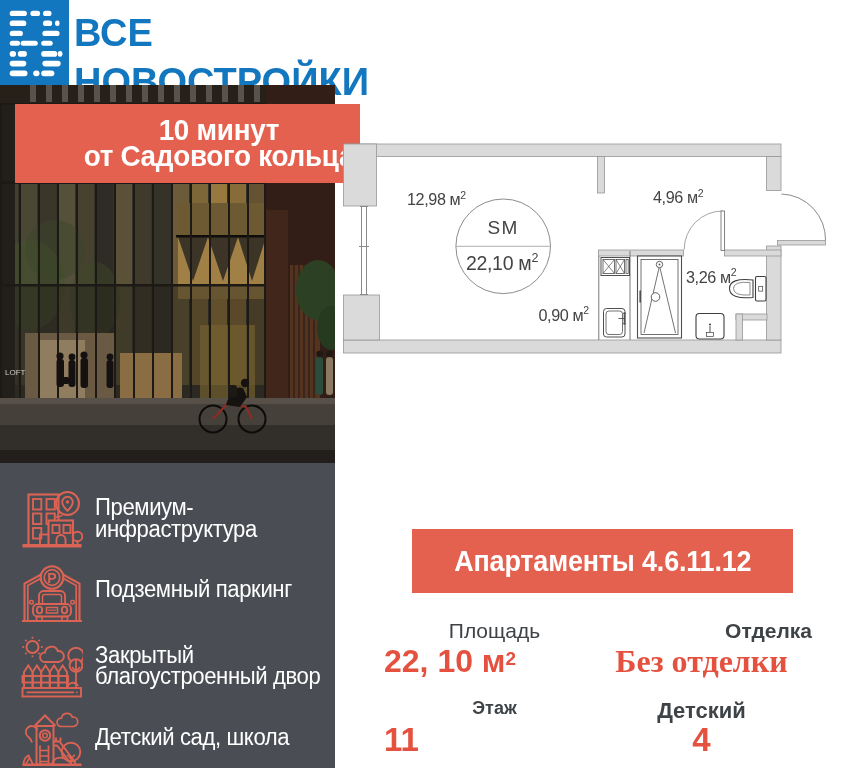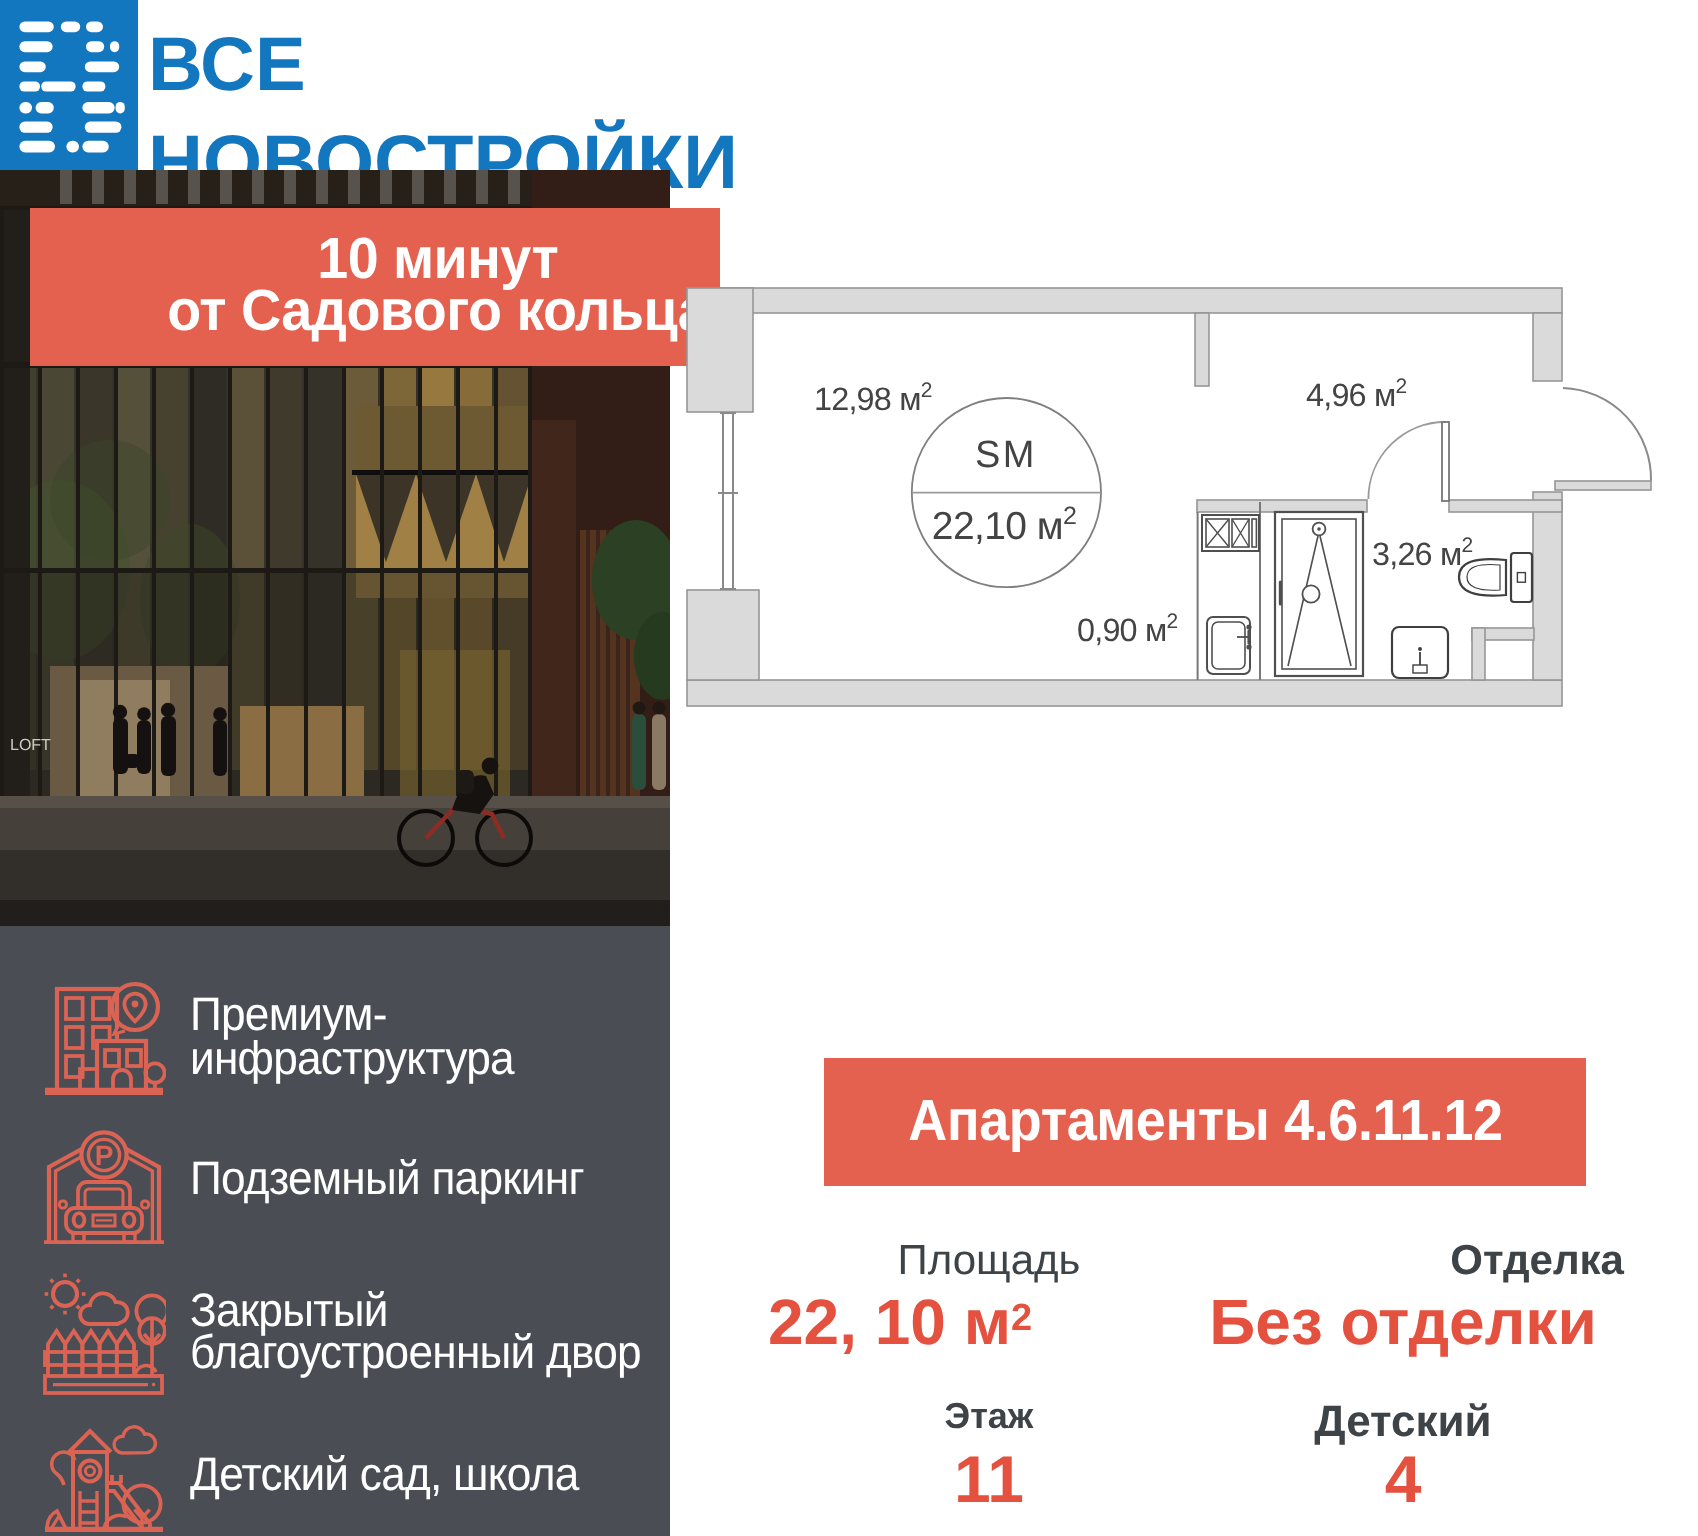--- a/index.html
+++ b/index.html
@@ -398,21 +398,21 @@
 <div class="abs" style="left:412px;top:529px;width:381px;height:64px;background:#e4614f;display:flex;align-items:center;justify-content:center;color:#fff;font-weight:bold;font-size:29px;letter-spacing:-0.2px;">
     <span style="transform:scaleX(0.93);display:inline-block;">Апартаменты 4.6.11.12</span>
   </div>
 
 <div class="abs" style="left:384px;top:619px;width:221px;text-align:center;color:#3e4347;font-weight:normal;font-size:21px;">Площадь</div>
 
 <div class="abs" style="left:384px;top:643px;width:221px;text-align:left;color:#e4523f;font-weight:bold;font-size:32px;">22, 10 м<span style="font-size:19px;vertical-align:7px;">2</span></div>
 
 <div class="abs" style="left:591px;top:619px;width:221px;text-align:right;color:#3e4347;font-weight:bold;font-size:21px;">Отделка</div>
 
-<div class="abs" style="left:591px;top:643px;width:221px;text-align:center;color:#e4523f;font-weight:bold;font-size:32px;">Без отделки</div>
+<div class="abs" style="left:591px;top:643px;width:221px;text-align:center;color:#e4523f;font-weight:bold;font-size:32px;font-family:Liberation Serif, serif;">Без отделки</div>
 
 <div class="abs" style="left:384px;top:698px;width:221px;text-align:center;color:#3e4347;font-weight:bold;font-size:18px;">Этаж</div>
 
-<div class="abs" style="left:384px;top:721px;width:221px;text-align:center;color:#e4523f;font-weight:bold;font-size:33px;">11</div>
+<div class="abs" style="left:384px;top:721px;width:221px;text-align:left;color:#e4523f;font-weight:bold;font-size:33px;">11</div>
 
 <div class="abs" style="left:591px;top:698px;width:221px;text-align:center;color:#3e4347;font-weight:bold;font-size:22px;">Детский</div>
 
 <div class="abs" style="left:591px;top:721px;width:221px;text-align:center;color:#e4523f;font-weight:bold;font-size:33px;">4</div>
 
 </body></html>

